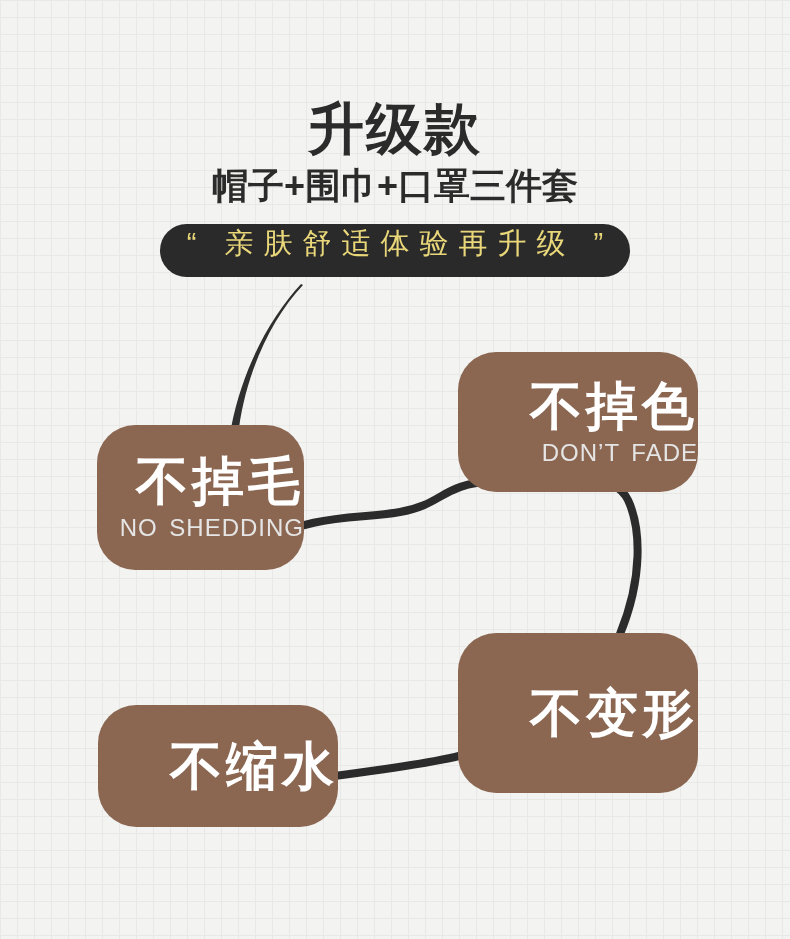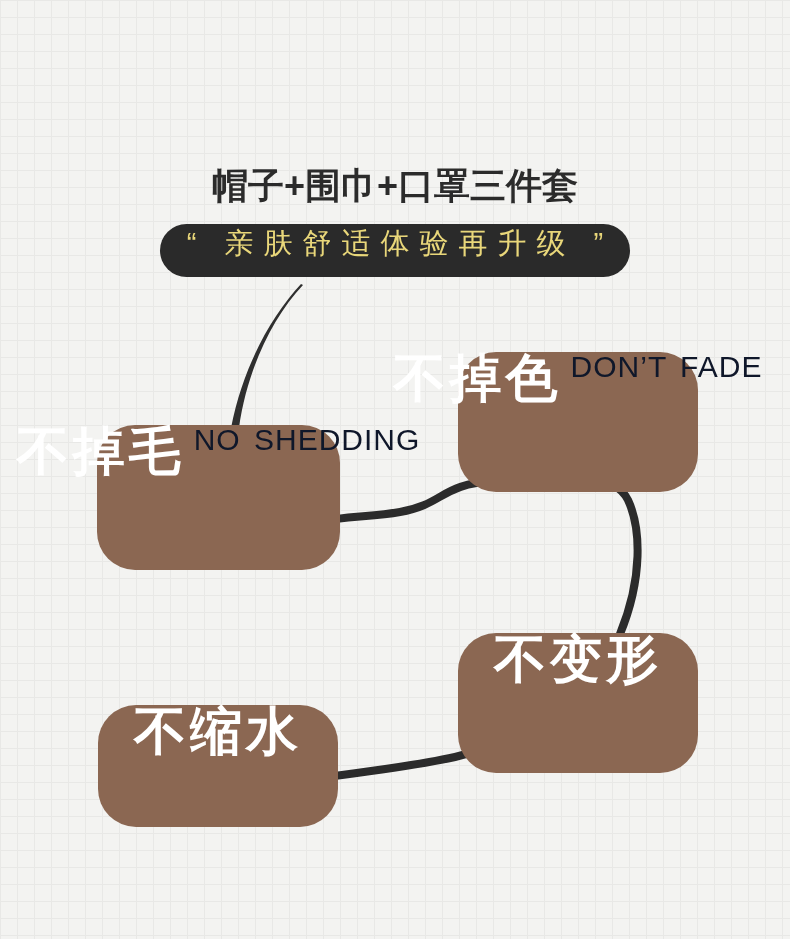--- a/index.html
+++ b/index.html
@@ -63,54 +63,55 @@
     position: absolute;
     left: 0; top: 0;
     z-index: 1;
   }
 
   .feature-card {
     position: absolute;
     background: #8b6752;
     border-radius: 38px;
     display: flex;
-    flex-direction: row;
-    align-items: flex-start;
+    flex-direction: column;
+    align-items: flex-end;
     justify-content: center;
     gap: 9px;
     z-index: 2;
   }
   .feature-card .cn {
     color: #ffffff;
     font-size: 52px;
     font-weight: 900;
     letter-spacing: 4px;
     line-height: 1;
     white-space: nowrap;
   }
   .feature-card .en {
-    color: #0f172a;
-    font-size: 30px;
+    color: #e5e5e5;
+    font-size: 24px;
     font-weight: 400;
     letter-spacing: 1px;
     word-spacing: 4px;
     line-height: 1;
     white-space: nowrap;
   }
 
-  .card-no-shedding    { left:  97px; top: 425px; width: 243px; height: 145px; }
+  .card-no-shedding    { left:  97px; top: 425px; width: 207px; height: 145px; }
   .card-dont-fade      { left: 458px; top: 352px; width: 240px; height: 140px; }
-  .card-no-deformation { left: 458px; top: 633px; width: 240px; height: 140px; }
+  .card-no-deformation { left: 458px; top: 633px; width: 240px; height: 160px; }
   .card-no-shrinkage   { left:  98px; top: 705px; width: 240px; height: 122px; }
 </style>
 </head>
 <body>
 
 <div class="canvas">
 
+  <div class="page-title">升级款</div>
 
   <div class="page-subtitle">帽子+围巾+口罩三件套</div>
 
   <div class="tagline-pill">
     <span>“ 亲肤舒适体验再升级 ”</span>
   </div>
 
   <svg class="connector-svg" width="790" height="939" viewBox="0 0 790 939">
 
     <path d="M 303 285

